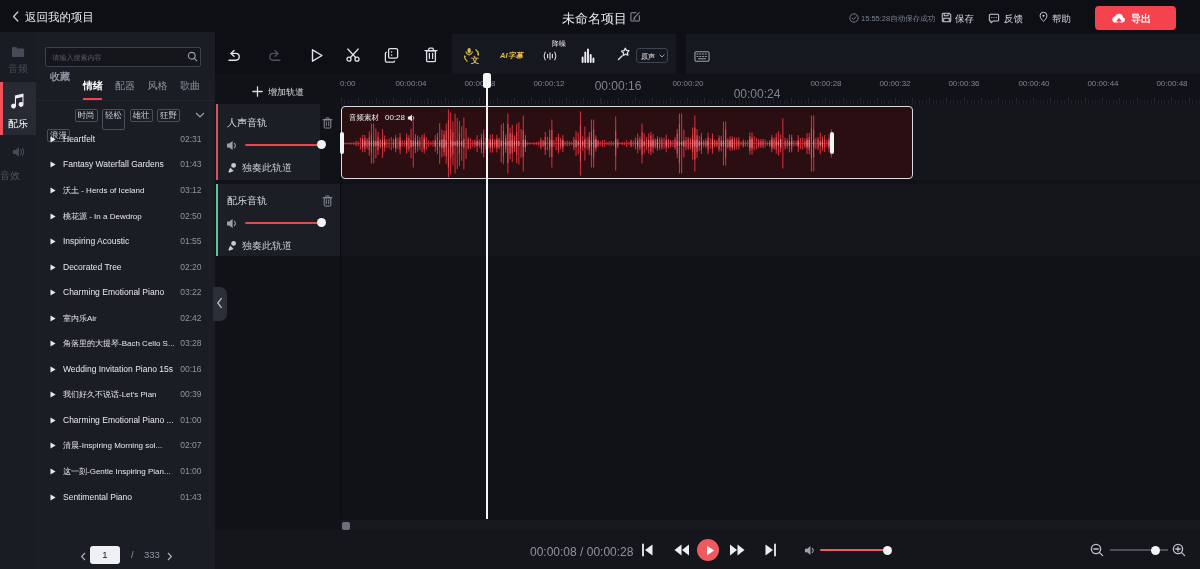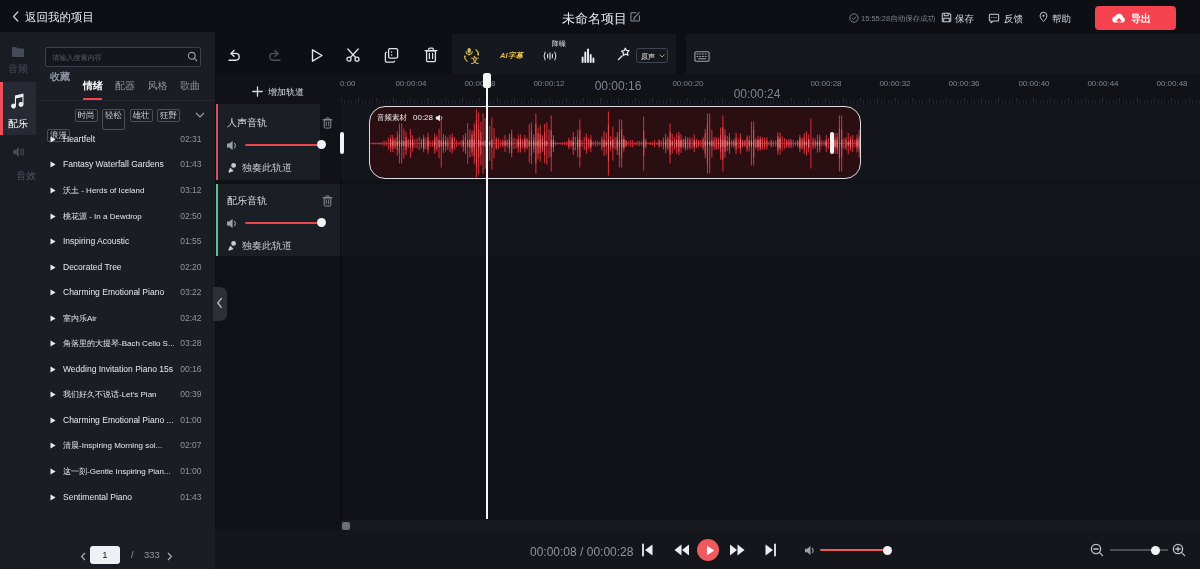--- a/index.html
+++ b/index.html
@@ -61,21 +61,21 @@
     <div class="abs" style="left:0;top:50px;width:36px;height:53px;background:#272a32;"></div>
     <div class="abs" style="left:0;top:50px;width:2.5px;height:53px;background:#f0505a;"></div>
     <svg class="abs" style="left:10px;top:60px;" width="15" height="17" viewBox="0 0 14 15">
         <path d="M12.6 1 L4.6 2.8 V10.8 A2.3 2.3 0 1 0 5.6 12.7 V5.6 L11.6 4.2 V9.3 a2.3 2.3 0 1 0 1 1.9 z" fill="#eceef2"></path>
       </svg>
     <div class="abs" style="left:0;top:85px;width:36px;text-align:center;font-size:10px;color:#ffffff;">配乐</div>
     <svg class="abs" style="left:11px;top:114px;" width="14" height="12" viewBox="0 0 14 13">
         <path d="M1.5 4.4 h2.6 L8 1.4 v10.2 L4.1 8.6 H1.5 z" fill="#444b56"></path>
         <path d="M9.8 4.2 a3.2 3.2 0 0 1 0 4.6 M11.6 2.6 a5.6 5.6 0 0 1 0 7.8" stroke="#444b56" stroke-width="1.2" fill="none" stroke-linecap="round"></path>
       </svg>
-    <div class="abs" style="left:0;top:137px;width:36px;text-align:right;font-size:10px;color:#4d545f;">音效</div>
+    <div class="abs" style="left:0;top:137px;width:36px;text-align:left;font-size:10px;color:#4d545f;">音效</div>
   </div>
 
   <div class="abs" style="left:36px;top:32px;width:179px;height:537px;background:#1a1d24;">
     <div class="abs" style="left:9px;top:14.5px;width:156px;height:20px;background:#14161c;border:1px solid #3b414d;border-radius:2px;"></div>
     <div class="abs" style="left:16.5px;top:20.5px;font-size:7px;color:#565e6a;">请输入搜索内容</div>
     <svg class="abs" style="left:151px;top:19px;" width="11" height="11" viewBox="0 0 13 13">
         <circle cx="5.6" cy="5.6" r="4" stroke="#9aa1ab" stroke-width="1.3" fill="none"></circle>
         <path d="M8.6 8.6 L11.6 11.6" stroke="#9aa1ab" stroke-width="1.3" stroke-linecap="round"></path>
       </svg>
     <div class="abs" style="left:14px;top:38px;font-size:10px;color:#8d93a0;font-weight:bold;">收藏</div>
@@ -305,21 +305,21 @@
     <div class="abs" style="left:27px;top:38px;width:76px;height:2px;background:#e8454d;border-radius:1px;"></div>
     <div class="abs" style="left:99px;top:34px;width:9px;height:9px;background:#f2f3f5;border-radius:50%;"></div>
     <svg class="abs" style="left:9px;top:56px;" width="10" height="12" viewBox="0 0 10 12">
         <circle cx="6.6" cy="3.4" r="2.4" fill="#c6cbd3"></circle>
         <path d="M3.2 5.4 L1.4 9.8 l.9.9 4.4-1.8 z" fill="#c6cbd3"></path>
       </svg>
     <div class="abs" style="left:24px;top:55px;font-size:10px;color:#c6cbd3;">独奏此轨道</div>
   </div>
   <div class="abs" style="left:341px;top:184px;width:859px;height:72px;background:#14161c;"></div>
 
-  <div class="abs" style="left:341px;top:106px;width:492px;height:73px;background:#2a0e12;border:1.5px solid #d9dde3;border-radius:16px;overflow:hidden;margin-left:28px;">
+  <div class="abs" style="left:341px;top:106px;width:572px;height:73px;background:#2a0e12;border:1.5px solid #d9dde3;border-radius:4px;overflow:hidden;">
     <div class="abs" style="left:0;top:0;">
         <svg width="492" height="73" viewBox="0 0 492 73">
           <rect x="0" y="35.9" width="492" height="1.2" fill="#a8262e"></rect>
           <rect x="2.5" y="35.7" width="1.1" height="1.6" fill="#cb2d37"></rect>
           <rect x="4.7" y="35.7" width="1.1" height="1.6" fill="#cb2d37"></rect>
           <rect x="6.9" y="35.7" width="1.1" height="1.6" fill="#cb2d37"></rect>
           <rect x="9.1" y="35.4" width="1.1" height="2.2" fill="#cb2d37"></rect>
           <rect x="11.3" y="35.2" width="1.1" height="2.7" fill="#cb2d37"></rect>
           <rect x="13.5" y="33.7" width="1.1" height="5.6" fill="#cb2d37"></rect>
           <rect x="15.7" y="34.1" width="1.1" height="4.8" fill="#cb2d37"></rect>

